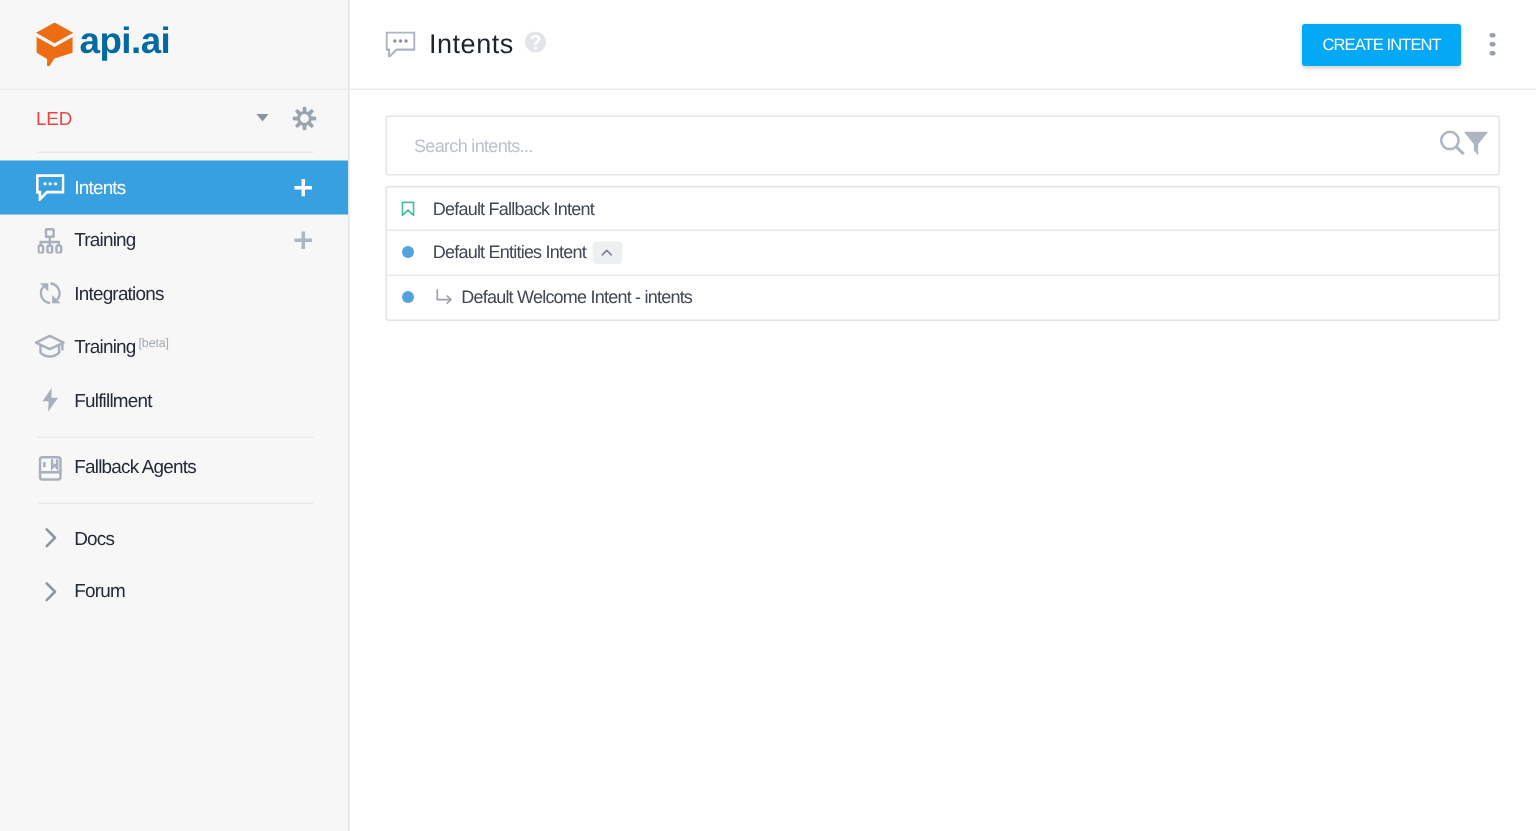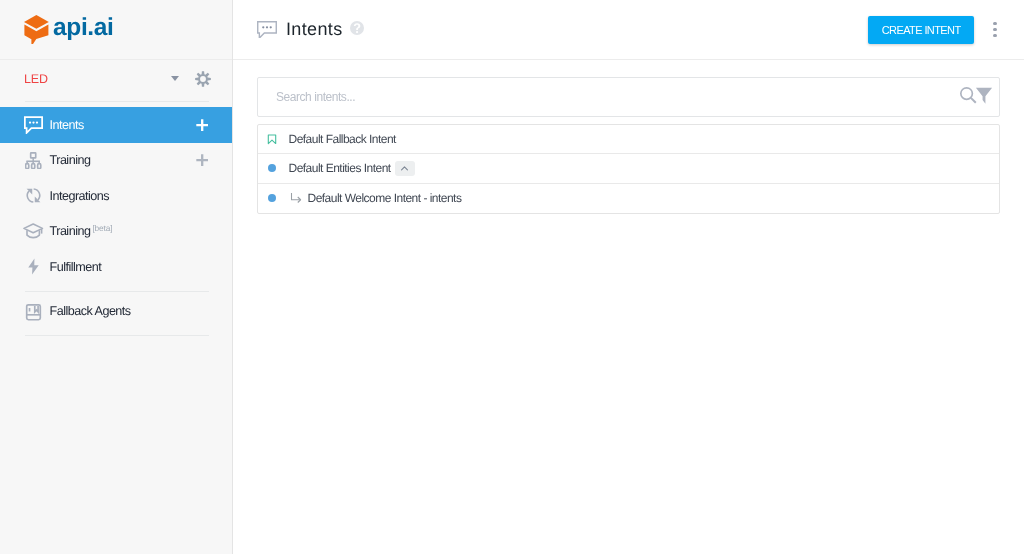--- a/index.html
+++ b/index.html
@@ -174,20 +174,38 @@
           <path d="M7.0 8.2 V12.6"></path>
           <path d="M13.6 5.8 V13.2 L15.9 10.8 L17.8 13.2 V5.8"></path>
         </svg>
       </span>
       <span class="nav-label">Fallback Agents</span>
     </div>
   </div>
 
   <div class="divider"></div>
 
+  <div class="nav">
+    <div class="nav-item">
+      <span class="ico">
+        <svg viewBox="0 0 24 24" width="19" height="19" fill="none" stroke="#8d96a8" stroke-width="2.2" stroke-linecap="round" stroke-linejoin="round">
+          <path d="M9 5 L16 12 L9 19"></path>
+        </svg>
+      </span>
+      <span class="nav-label">Docs</span>
+    </div>
+    <div class="nav-item">
+      <span class="ico">
+        <svg viewBox="0 0 24 24" width="19" height="19" fill="none" stroke="#8d96a8" stroke-width="2.2" stroke-linecap="round" stroke-linejoin="round">
+          <path d="M9 5 L16 12 L9 19"></path>
+        </svg>
+      </span>
+      <span class="nav-label">Forum</span>
+    </div>
+  </div>
 
  </div>
  <div class="main">
 
   <div class="topbar">
     <span class="topicon">
       <svg viewBox="0 0 24 21.4" width="20" height="17.8" fill="none" stroke="#adb4c1" stroke-width="1.7">
         <path d="M0.85 0.85 H23.15 V14.5 H8.8 L2.8 20.55 V14.5 H0.85 Z" stroke-linejoin="miter"></path>
         <circle cx="7.5" cy="7.6" r="1.35" fill="#868fa1" stroke="none"></circle>
         <circle cx="12" cy="7.6" r="1.35" fill="#868fa1" stroke="none"></circle>

